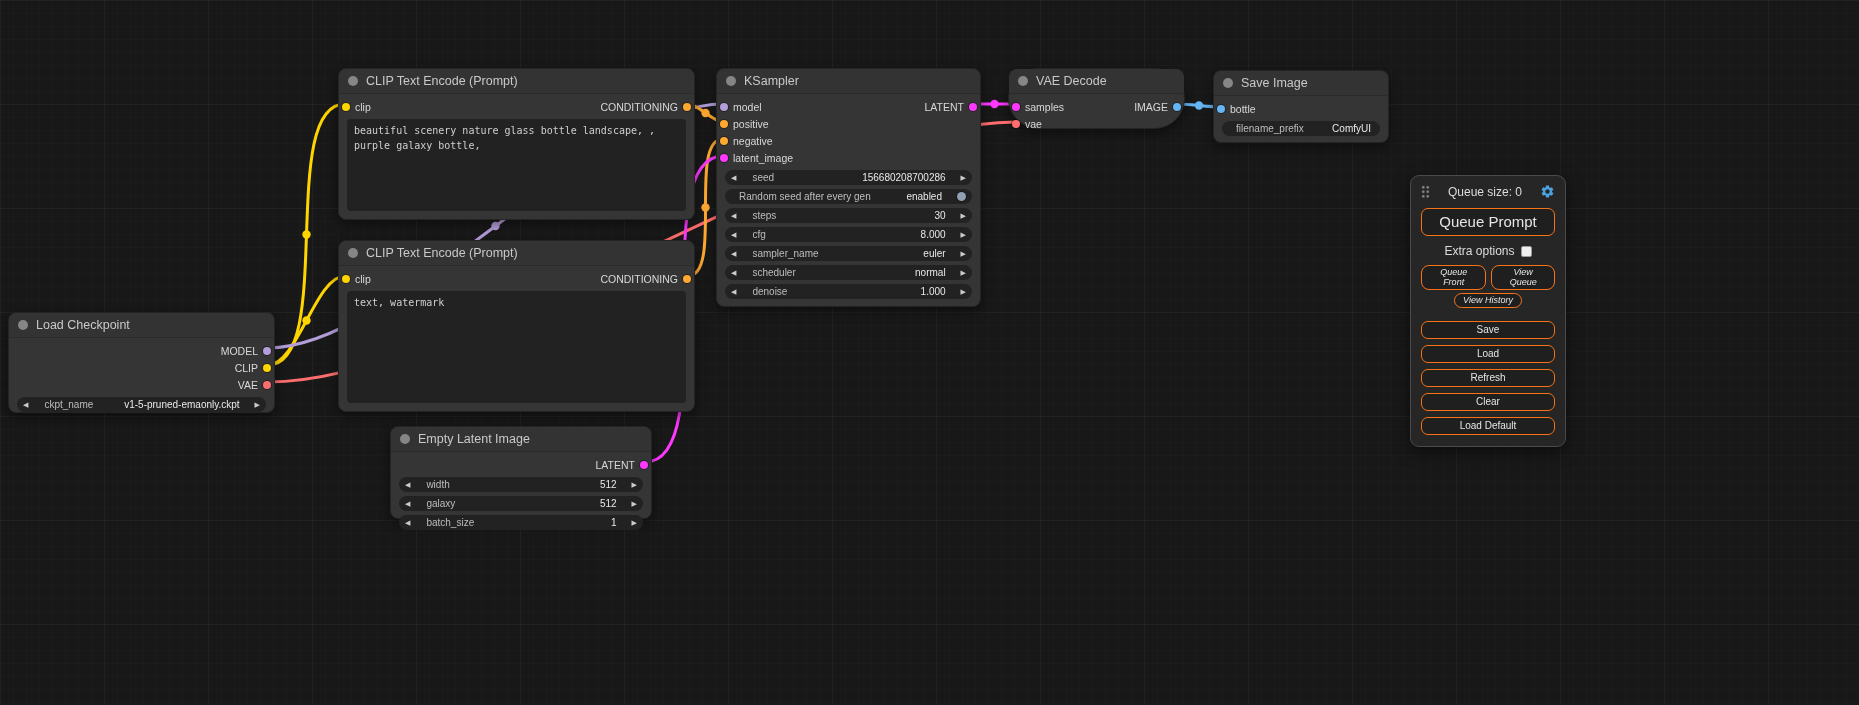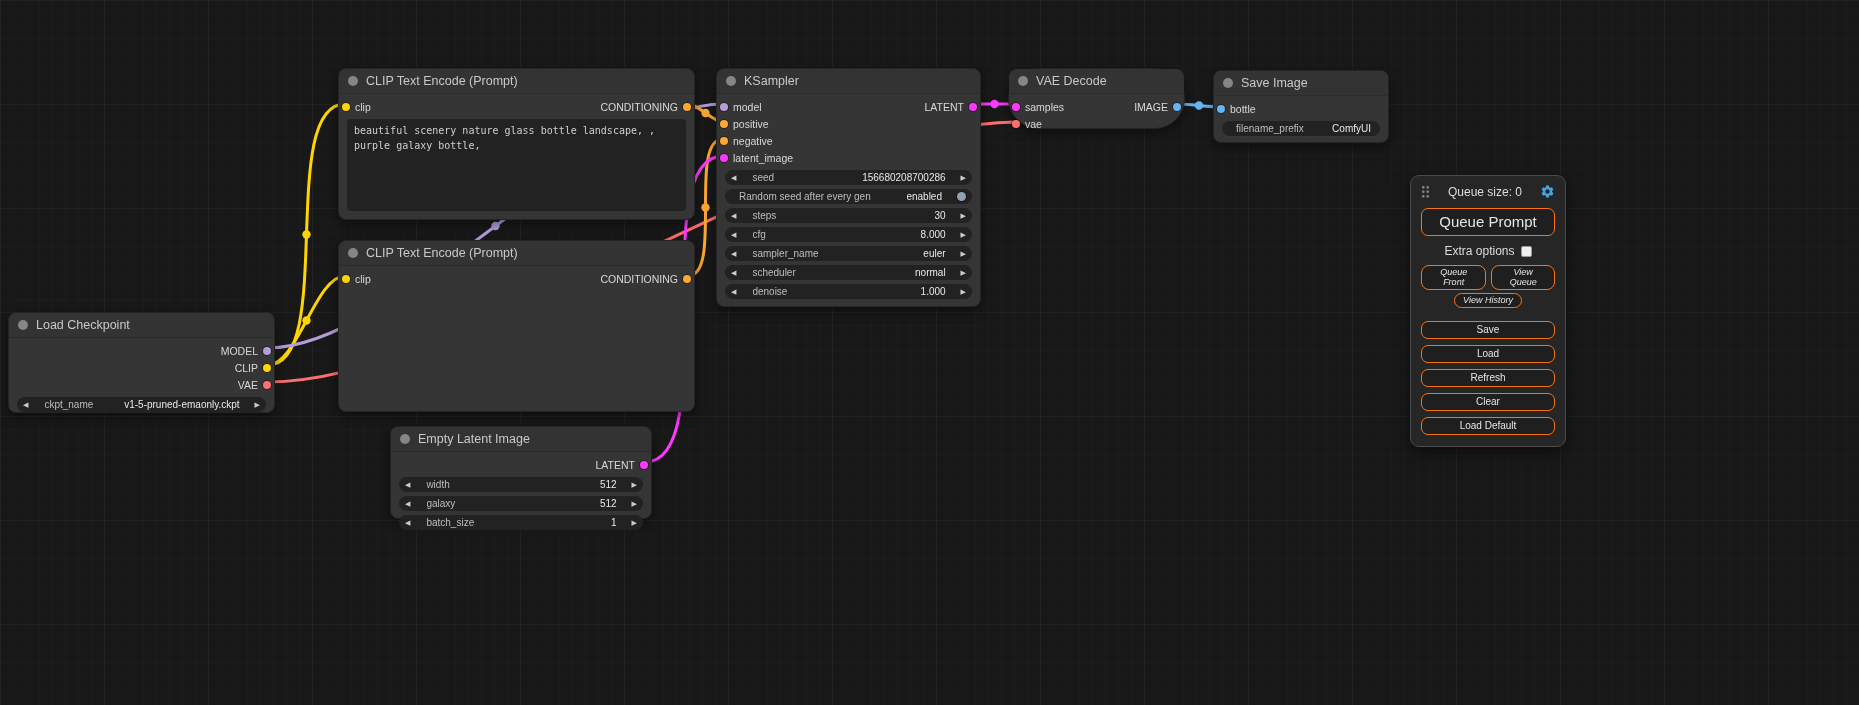--- a/index.html
+++ b/index.html
@@ -153,20 +153,21 @@
     <span class="collapse-dot"></span>
     <span>CLIP Text Encode (Prompt)</span>
   </div>
   <div class="node-body">
     <div class="slot-row">
       <span class="dot in" style="background: rgb(255, 213, 0);"></span>
       <span class="in-label">clip</span>
       <span class="out-label">CONDITIONING</span>
       <span class="dot out" style="background: rgb(255, 169, 49);"></span>
     </div>
+    <div class="textarea">text, watermark</div>
   </div>
 </div>
 
 <div class="node" id="node-empty-latent">
   <div class="node-title">
     <span class="collapse-dot"></span>
     <span>Empty Latent Image</span>
   </div>
   <div class="node-body">
     <div class="slot-row">

